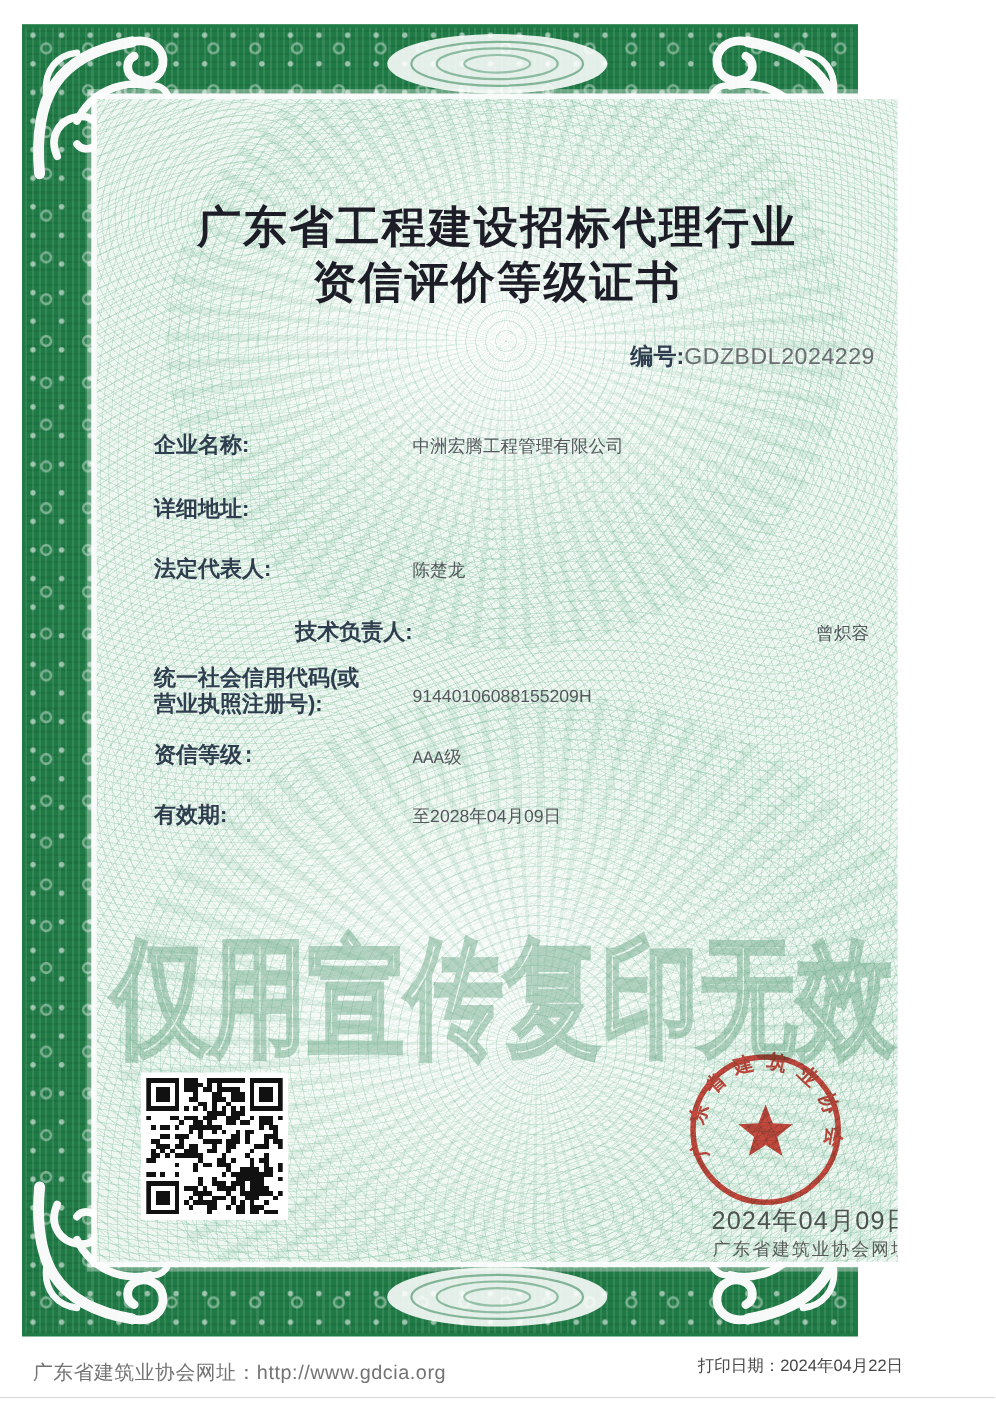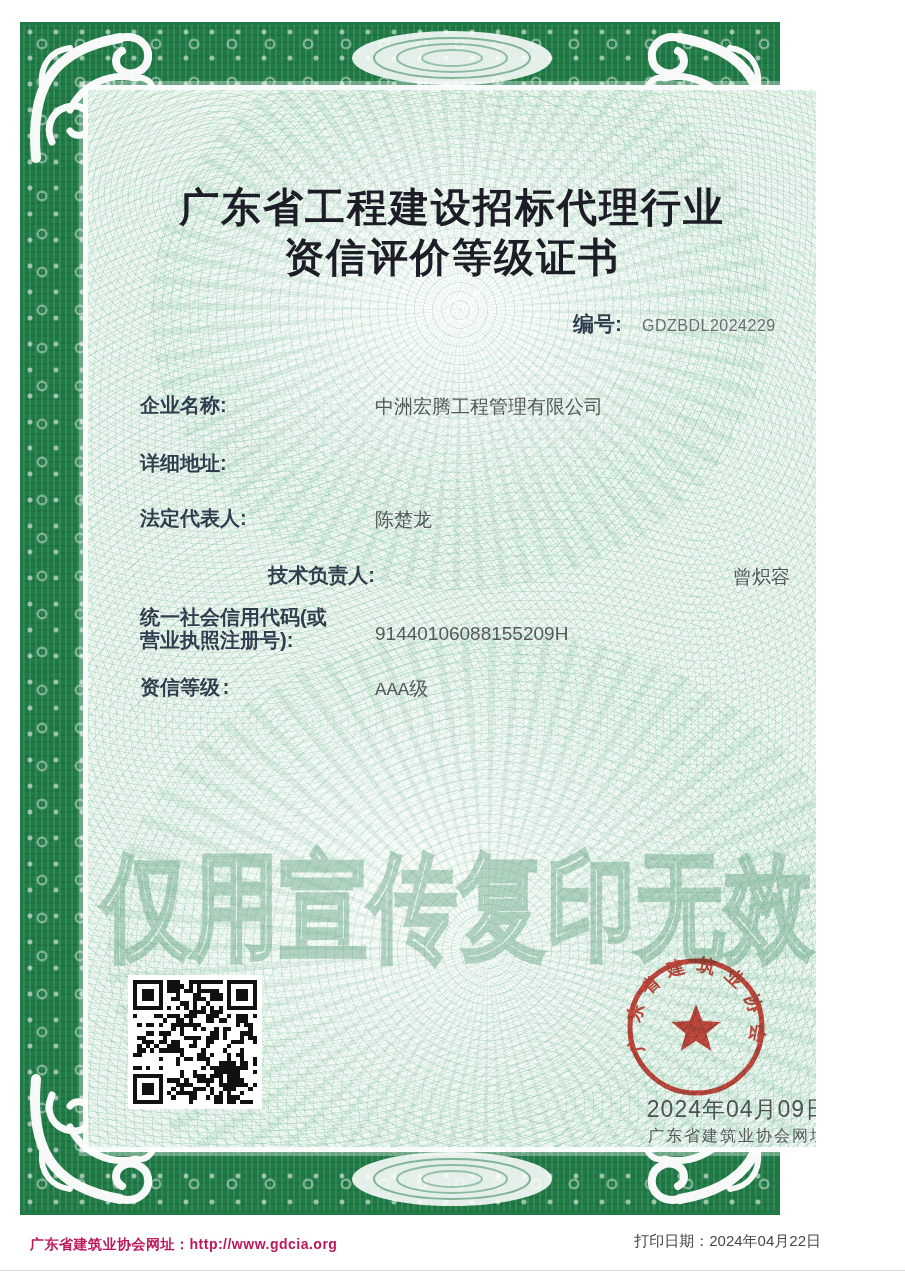--- a/index.html
+++ b/index.html
@@ -44,25 +44,25 @@
       repeating-radial-gradient(circle, rgba(118,183,149,.25) 0 1px, transparent 1px 9px),
       repeating-conic-gradient(rgba(118,183,149,.14) 0 1.5deg, transparent 1.5deg 5deg);}
   .rosette.r-top{left:62px;top:-60px;width:620px;height:560px;}
   .rosette.r-bottom{left:20px;top:540px;width:760px;height:640px;}
 
   
   .title{position:absolute;left:0;top:92px;width:100%;text-align:center;z-index:2;
          color:#1d1d27;font-size:40px;font-weight:700;line-height:50px;letter-spacing:2px;}
   .serial{position:absolute;left:485px;top:220px;z-index:2;white-space:nowrap;}
   .serial .s-label{color:#2f3e4e;font-size:21px;font-weight:700;}
-  .serial .s-value{color:#6a6e72;font-size:16px;margin-left:20px;letter-spacing:.5px;}
+  .serial .s-value{color:#6a6e72;font-size:21px;margin-left:0;letter-spacing:.5px;}
 
   .row{position:absolute;left:52px;width:650px;display:flex;z-index:2;}
   .row .label{width:235px;flex:0 0 235px;color:#2f3e4e;font-size:20px;font-weight:700;line-height:23px;}
-  .row .value{width:430px;color:#54585c;font-size:19px;line-height:26px;}
+  .row .value{width:430px;color:#54585c;font-size:16px;line-height:26px;}
   .r1{top:304px;} .r2{top:350px;} .r3{top:417px;} .r4{top:474px;text-align:right;}
   .r5{top:516px;} .r6{top:587px;font-family:Liberation Mono, monospace;} .r7{top:640px;}
   .r2 .label{padding-top:12px;}
   .r2 .value{width:392px;}
   .r5 .label{flex-basis:196px;width:196px;margin-right:39px;}
   .r5 .value{padding-top:15px;}
 
   .watermark{position:absolute;left:14px;top:740px;width:700px;z-index:1;
     font-size:88px;font-weight:700;letter-spacing:1px;white-space:nowrap;
     color:transparent;-webkit-text-stroke:2.5px rgba(96,160,126,.55);
@@ -74,21 +74,21 @@
 
   .seal{position:absolute;left:533px;top:862px;width:150px;height:150px;z-index:3;
         opacity:.92;mix-blend-mode:multiply;}
   .issue-date{position:absolute;left:520px;top:1004px;width:260px;text-align:center;z-index:3;
               color:#4c5350;font-size:23px;letter-spacing:1px;}
   .issuer{position:absolute;left:520px;top:1036px;width:260px;text-align:center;z-index:3;
           color:#565b58;font-size:16px;letter-spacing:2px;}
 
   
   .footer{position:absolute;left:0;top:1224px;width:905px;height:46px;background:#ffffff;}
-  .footer .site{position:absolute;left:30px;top:12px;color:#be185d;font-size:14px;font-weight:700;letter-spacing:.5px;}
+  .footer .site{position:absolute;left:30px;top:12px;color:#737373;font-size:18px;font-weight:400;letter-spacing:.5px;}
   .footer .printed{position:absolute;right:84px;top:8px;color:#474747;font-size:15px;}
   .bottom-edge{position:absolute;left:0;top:1270px;width:905px;height:1px;background:#d9d9d9;}
 </style>
 </head>
 <body>
 
 <svg width="0" height="0" style="position:absolute">
   <defs>
     <g id="flourish" fill="none" stroke="#ffffff" stroke-linecap="round">
       <path d="M14 134 C8 66 28 26 98 14" stroke-width="10"></path>
@@ -158,20 +158,24 @@
         <div class="label">技术负责人:</div>
         <div class="value">曾炽容</div>
       </div>
       <div class="row r5">
         <div class="label">统一社会信用代码(或营业执照注册号):</div>
         <div class="value">91440106088155209H</div>
       </div>
       <div class="row r6">
         <div class="label">资信等级:</div>
         <div class="value">AAA级</div>
+      </div>
+      <div class="row r7">
+        <div class="label">有效期:</div>
+        <div class="value">至2028年04月09日</div>
       </div>
 
       <div class="watermark">仅用宣传复印无效</div>
 
       <div class="qr">
         <svg id="qr" viewBox="0 0 29 29" shape-rendering="crispEdges">
             <rect x="8" y="0" width="1" height="1" fill="#111"></rect>
             <rect x="9" y="0" width="1" height="1" fill="#111"></rect>
             <rect x="10" y="0" width="1" height="1" fill="#111"></rect>
             <rect x="13" y="0" width="1" height="1" fill="#111"></rect>

